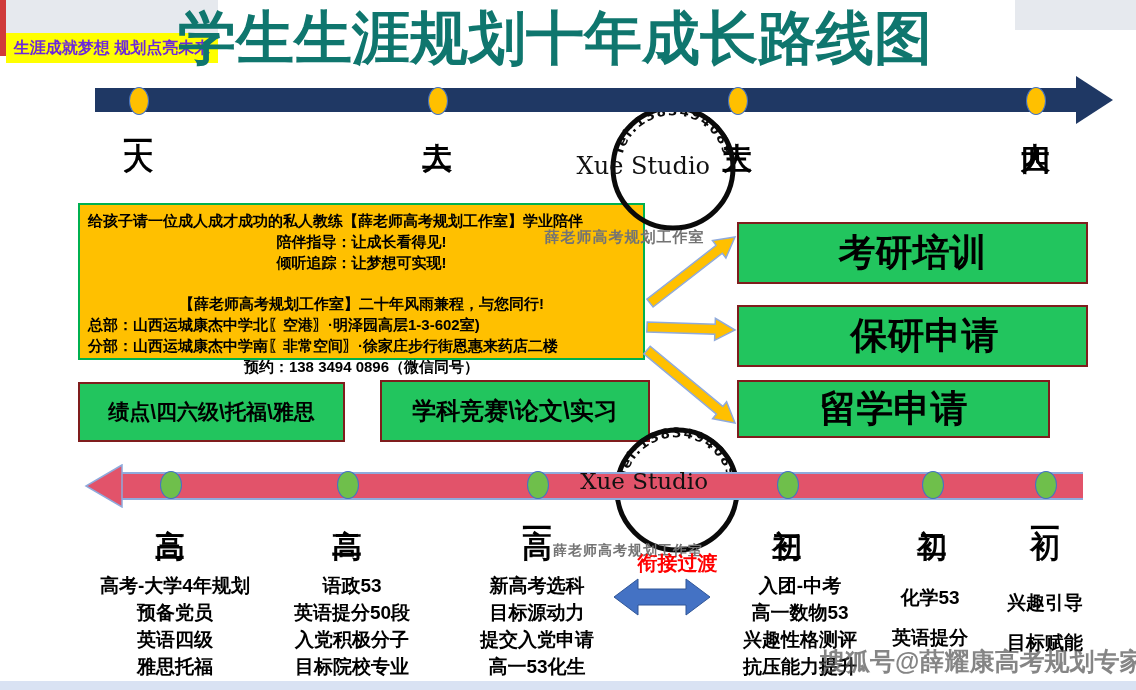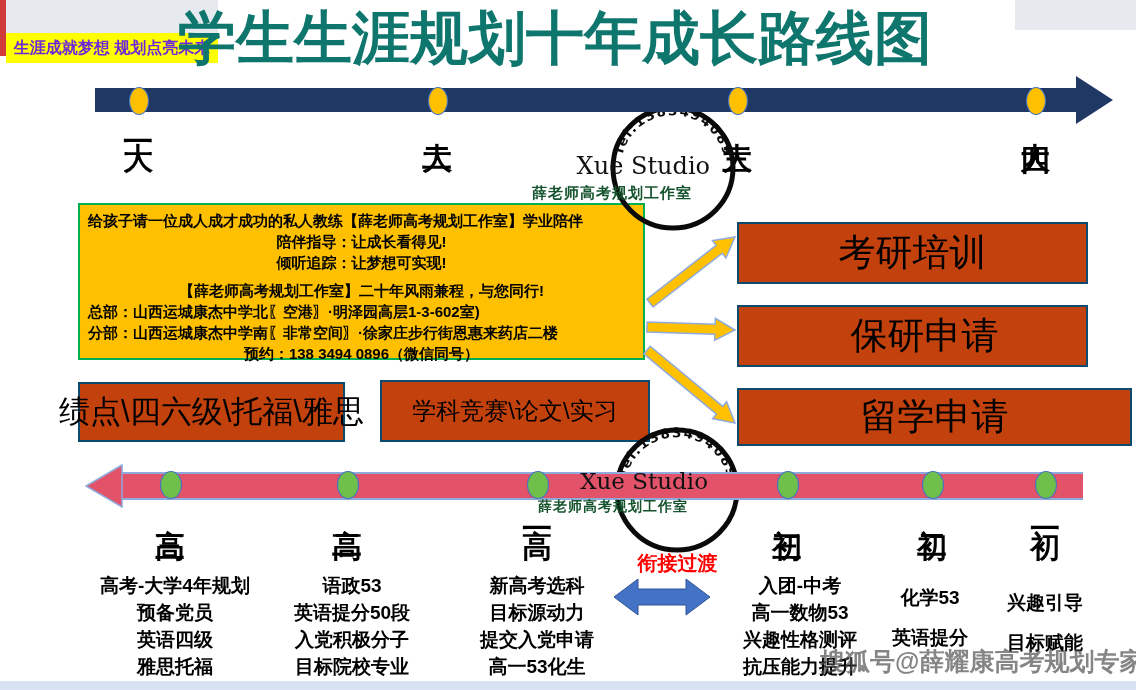--- a/index.html
+++ b/index.html
@@ -15,29 +15,29 @@
   .red-bar{background:#e2536a;border-top:2px solid #8faadc;border-bottom:2px solid #8faadc;}
   .dot{border-radius:50%;border:1px solid #4472c4;}
   .dot-gold{background:#ffc000;}
   .dot-green{background:#6fbf4b;}
   .vlabel{writing-mode:vertical-rl;text-orientation:upright;font-weight:bold;font-size:30px;
           color:#000;letter-spacing:7px;line-height:36px;}
   .info-box{background:#ffc000;border:2px solid #00b050;color:#000;font-weight:bold;
             font-size:15px;line-height:21px;padding:5px 8px;box-sizing:border-box;}
   .il{white-space:nowrap;}
   .il-center{text-align:center;}
-  .gold-box{background:#c2410c;border:2px solid #0c4a6e;color:#000;font-weight:normal;
+  .gold-box{background:#22c55e;border:2px solid #7f1d1d;color:#000;font-weight:bold;
             display:flex;align-items:center;justify-content:center;box-sizing:border-box;
             white-space:nowrap;}
   .flow-box{font-size:37px;}
-  .skill-box{font-size:31px;}
+  .skill-box{font-size:21px;}
   .stamp-name{font-family:"DejaVu Serif","Liberation Serif",serif;color:#111;
               text-align:right;white-space:nowrap;}
-  .stamp-sub{font-family:"DejaVu Serif","Liberation Serif",serif;font-weight:bold;color:#14532d;
-             text-align:left;white-space:nowrap;letter-spacing:1px;}
+  .stamp-sub{font-family:"DejaVu Serif","Liberation Serif",serif;font-weight:bold;color:#737373;
+             text-align:center;white-space:nowrap;letter-spacing:1px;margin-top:44px;}
   .col{font-weight:bold;color:#000;font-size:19px;line-height:27px;text-align:center;}
   .col-wide{line-height:40px;}
   .transition-label{color:#ff0000;font-weight:bold;font-size:20px;text-align:center;white-space:nowrap;}
   .watermark{color:rgba(75,75,75,0.68);font-weight:bold;font-size:25px;white-space:nowrap;}
   .bottom-strip{background:#d9e2f3;}
   svg{display:block;}
 </style>
 </head>
 <body>
 
@@ -52,32 +52,32 @@
 
   <div class="abs vlabel" style="left:120px;top:118px;height:95px;">大一</div>
   <div class="abs vlabel" style="left:419px;top:118px;height:95px;">大二</div>
   <div class="abs vlabel" style="left:719px;top:118px;height:95px;">大三</div>
   <div class="abs vlabel" style="left:1017px;top:118px;height:95px;">大四</div>
 
   <div class="abs info-box" style="left:78px;top:203px;width:567px;height:157px;">
     <div class="il">给孩子请一位成人成才成功的私人教练【薛老师高考规划工作室】学业陪伴</div>
     <div class="il il-center">陪伴指导：让成长看得见!</div>
     <div class="il il-center">倾听追踪：让梦想可实现!</div>
-    <div class="il il-center" style="margin-top:7px;">【薛老师高考规划工作室】二十年风雨兼程，与您同行!</div>
+    <div class="il il-center" style="margin-top:20px;">【薛老师高考规划工作室】二十年风雨兼程，与您同行!</div>
     <div class="il">总部：山西运城康杰中学北〖空港〗·明泽园高层1-3-602室)</div>
     <div class="il">分部：山西运城康杰中学南〖非常空间〗·徐家庄步行街恩惠来药店二楼</div>
     <div class="il il-center">预约：138 3494 0896（微信同号）</div>
   </div>
 
   <div class="abs gold-box skill-box" style="left:78px;top:382px;width:267px;height:60px;">绩点\四六级\托福\雅思</div>
   <div class="abs gold-box skill-box" style="left:380px;top:380px;width:270px;height:62px;font-size:24px;">学科竞赛\论文\实习</div>
 
   <div class="abs gold-box flow-box" style="left:737px;top:222px;width:351px;height:62px;">考研培训</div>
   <div class="abs gold-box flow-box" style="left:737px;top:305px;width:351px;height:62px;padding-left:24px;">保研申请</div>
-  <div class="abs gold-box flow-box" style="left:737px;top:388px;width:395px;height:58px;">留学申请</div>
+  <div class="abs gold-box flow-box" style="left:737px;top:380px;width:313px;height:58px;">留学申请</div>
 
   <div class="abs col" style="left:70px;top:572px;width:210px;">
     <div>高考-大学4年规划</div>
     <div>预备党员</div>
     <div>英语四级</div>
     <div>雅思托福</div>
   </div>
   <div class="abs col" style="left:252px;top:572px;width:200px;">
     <div>语政53</div>
     <div>英语提分50段</div>

